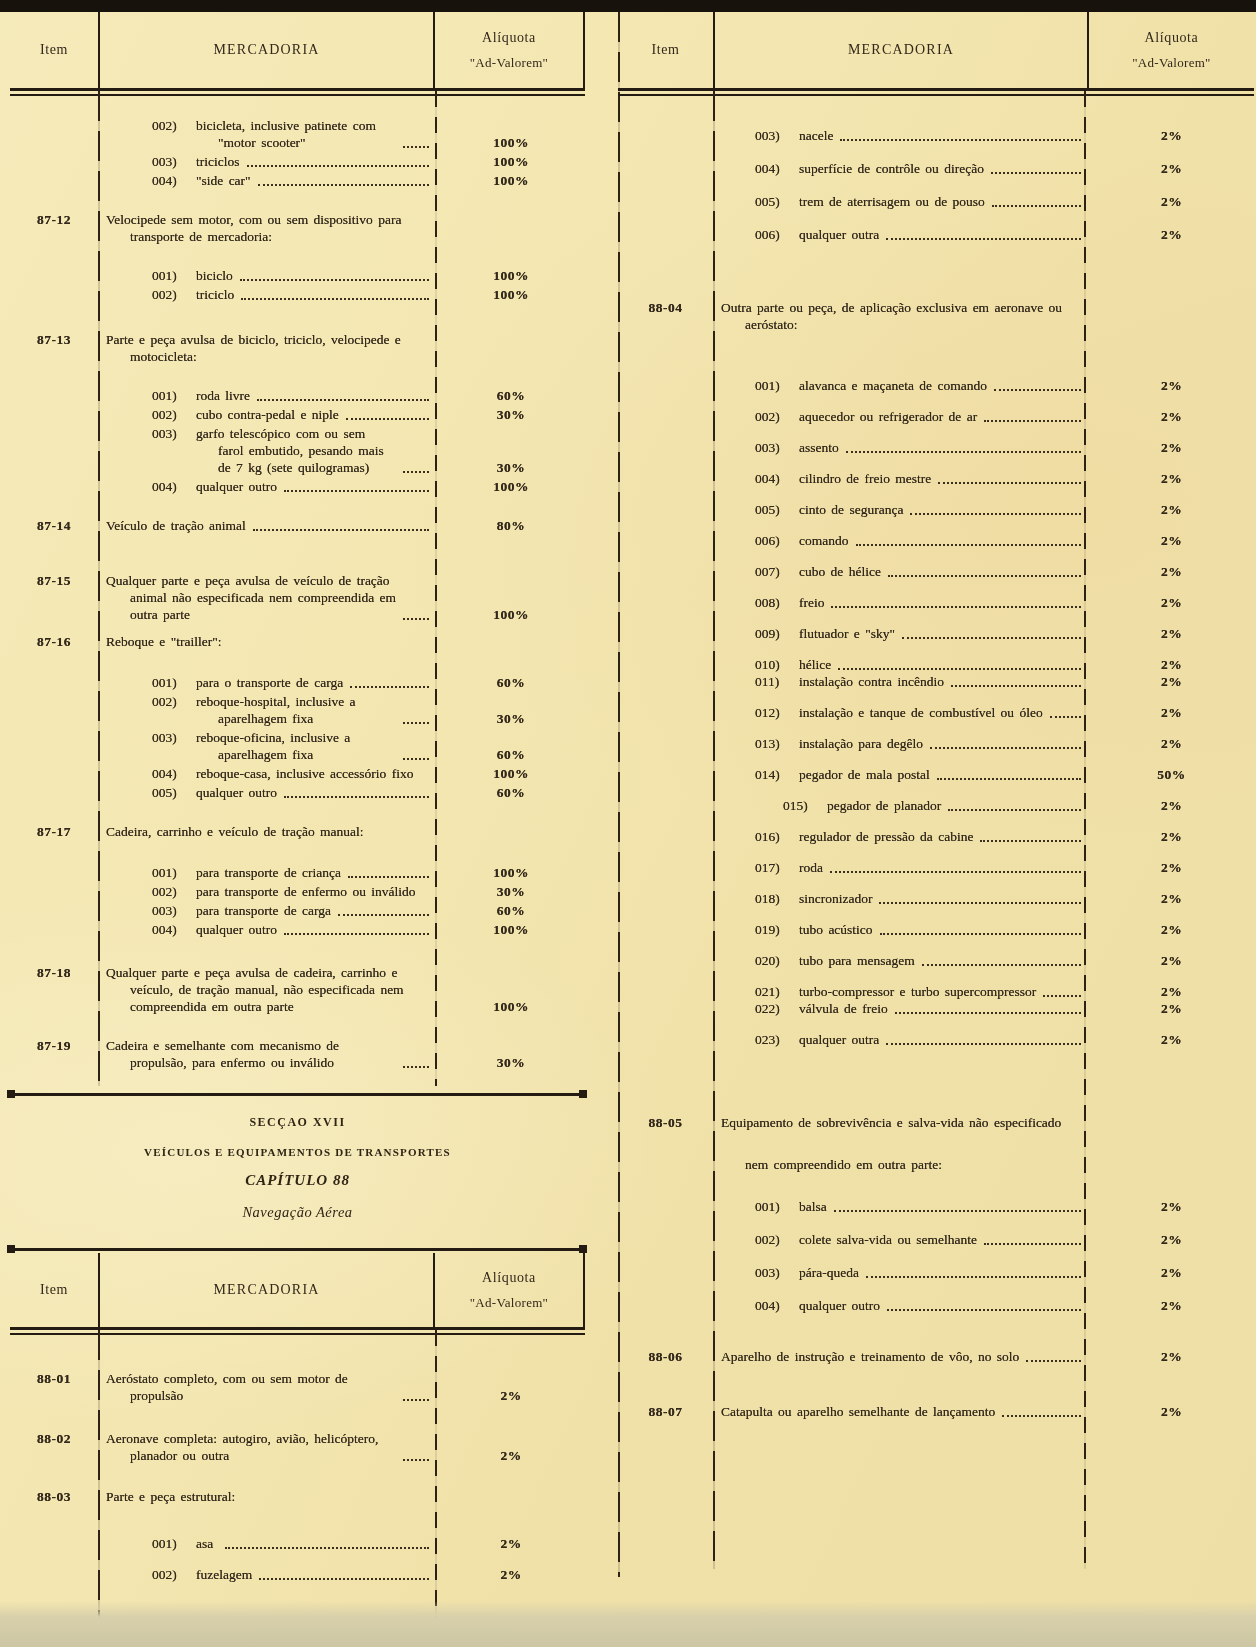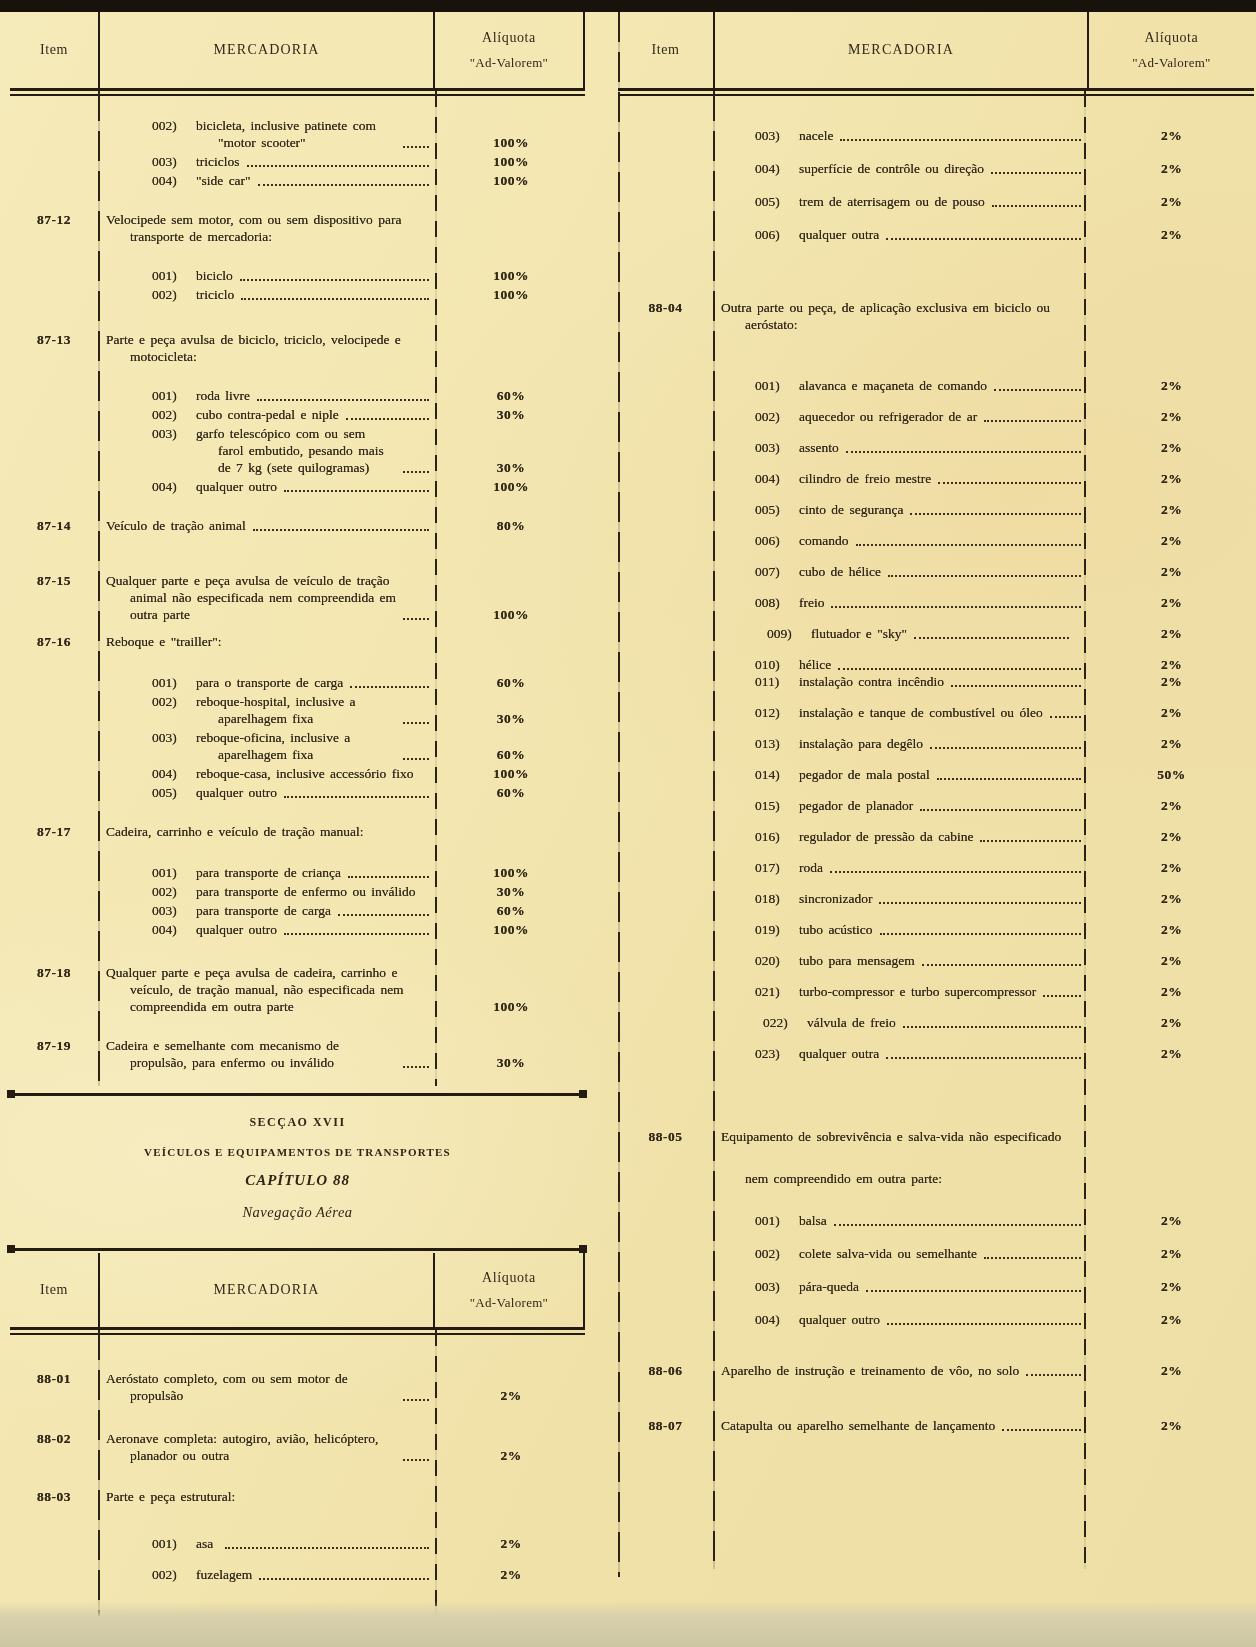--- a/index.html
+++ b/index.html
@@ -412,21 +412,21 @@
           <div class="c-merc">
             <span class="scode">006)</span>
             <span class="txt">qualquer outra</span>
             <span class="leader"></span>
           </div>
           <div class="c-rate">2%</div>
         </div>
         <div class="row main" style="margin-top: 56px;">
           <div class="c-item" style="flex-basis: 95px;">88-04</div>
           <div class="c-merc">
-            <span class="txt">Outra parte ou peça, de aplicação exclusiva em biciclo ou aeróstato:</span>
+            <span class="txt">Outra parte ou peça, de aplicação exclusiva em aeronave ou aeróstato:</span>
           </div>
           <div class="c-rate"></div>
         </div>
         <div class="row sub" style="margin-top: 44px;">
           <div class="c-item" style="flex-basis: 95px;"></div>
           <div class="c-merc">
             <span class="scode">001)</span>
             <span class="txt">alavanca e maçaneta de comando</span>
             <span class="leader"></span>
           </div>
@@ -488,21 +488,21 @@
         </div>
         <div class="row sub" style="margin-top: 14px;">
           <div class="c-item" style="flex-basis: 95px;"></div>
           <div class="c-merc">
             <span class="scode">008)</span>
             <span class="txt">freio</span>
             <span class="leader"></span>
           </div>
           <div class="c-rate">2%</div>
         </div>
-        <div class="row sub" style="margin-top: 14px; gap: 12px;">
+        <div class="row sub" style="margin-top: 14px;">
           <div class="c-item" style="flex-basis: 95px;"></div>
           <div class="c-merc">
             <span class="scode">009)</span>
             <span class="txt">flutuador e "sky"</span>
             <span class="leader"></span>
           </div>
           <div class="c-rate">2%</div>
         </div>
         <div class="row sub" style="margin-top: 14px;">
           <div class="c-item" style="flex-basis: 95px;"></div>
@@ -542,21 +542,21 @@
         </div>
         <div class="row sub" style="margin-top: 14px;">
           <div class="c-item" style="flex-basis: 95px;"></div>
           <div class="c-merc">
             <span class="scode">014)</span>
             <span class="txt">pegador de mala postal</span>
             <span class="leader"></span>
           </div>
           <div class="c-rate">50%</div>
         </div>
-        <div class="row sub" style="margin-top: 14px;">
+        <div class="row sub" style="margin-top: 14px; margin-left: 28px;">
           <div class="c-item" style="flex-basis: 95px;"></div>
           <div class="c-merc">
             <span class="scode">015)</span>
             <span class="txt">pegador de planador</span>
             <span class="leader"></span>
           </div>
           <div class="c-rate">2%</div>
         </div>
         <div class="row sub" style="margin-top: 14px; justify-content: space-between;">
           <div class="c-item" style="flex-basis: 95px;"></div>
@@ -605,21 +605,21 @@
         </div>
         <div class="row sub" style="margin-top: 14px;">
           <div class="c-item" style="flex-basis: 95px;"></div>
           <div class="c-merc">
             <span class="scode">021)</span>
             <span class="txt">turbo-compressor e turbo supercompressor</span>
             <span class="leader"></span>
           </div>
           <div class="c-rate">2%</div>
         </div>
-        <div class="row sub" style="margin-top: 14px; padding-left: 8px;">
+        <div class="row sub" style="">
           <div class="c-item" style="flex-basis: 95px;"></div>
           <div class="c-merc">
             <span class="scode">022)</span>
             <span class="txt">válvula de freio</span>
             <span class="leader"></span>
           </div>
           <div class="c-rate">2%</div>
         </div>
         <div class="row sub" style="margin-top: 14px;">
           <div class="c-item" style="flex-basis: 95px;"></div>

